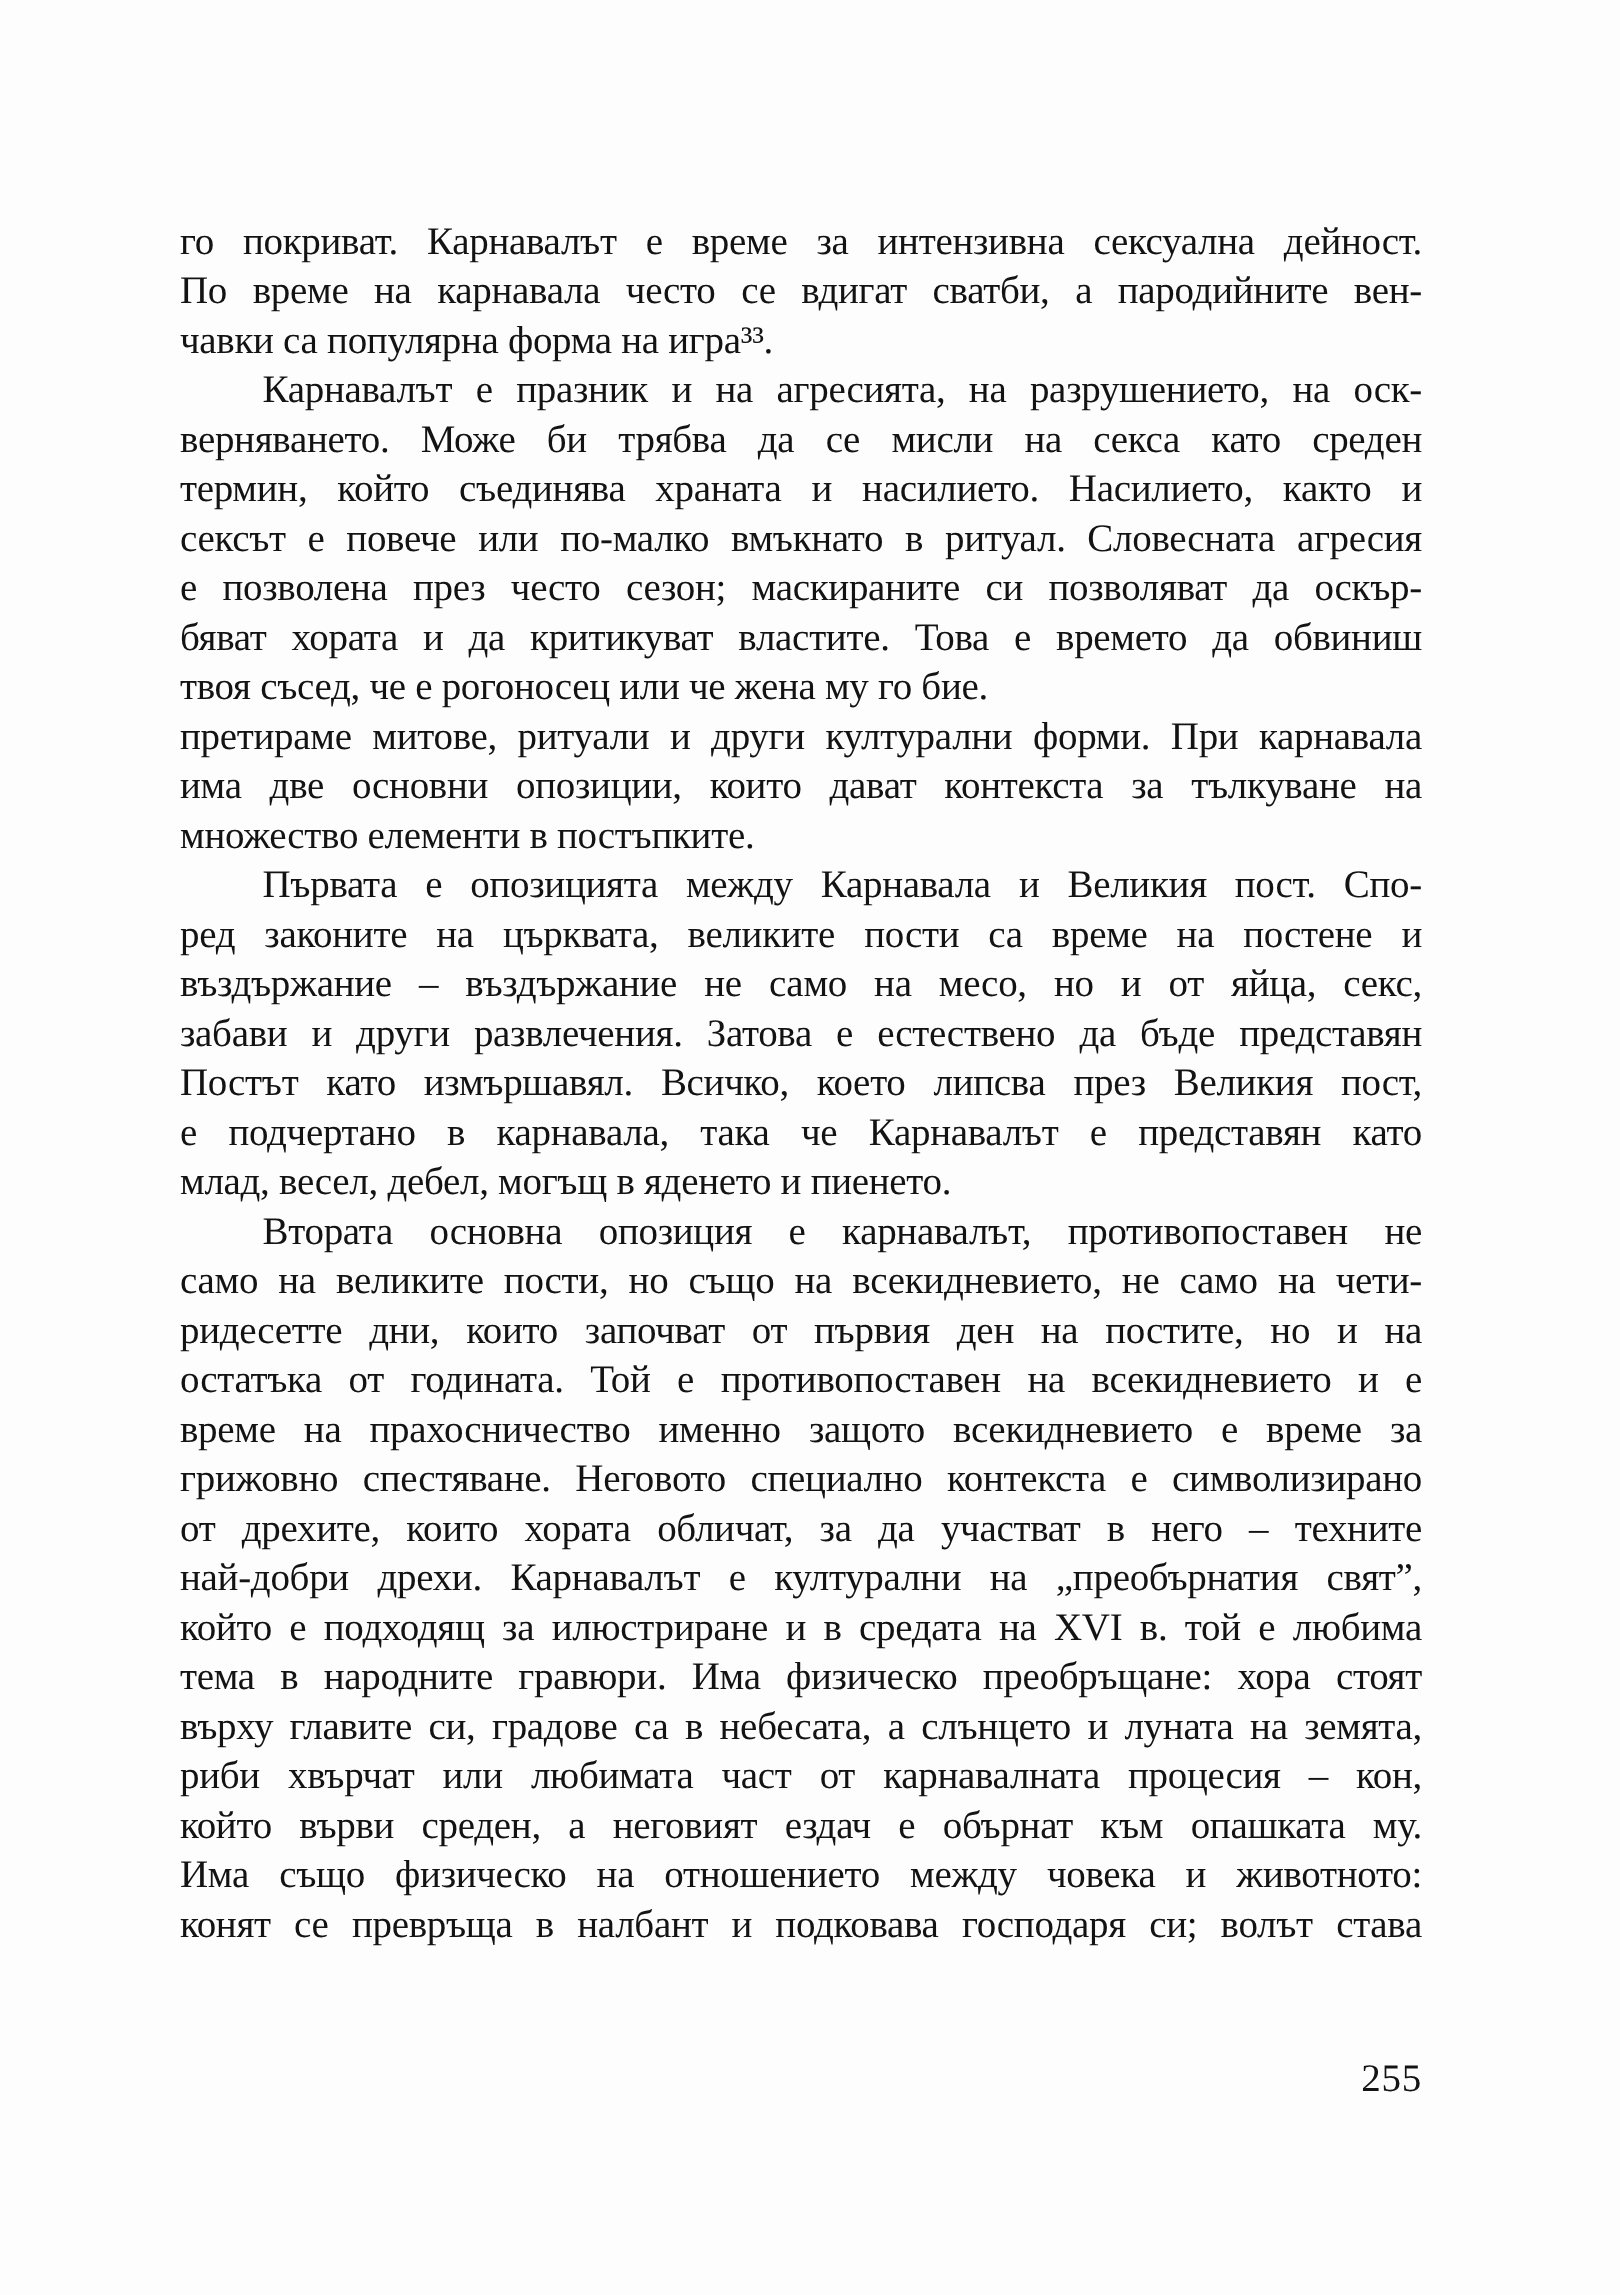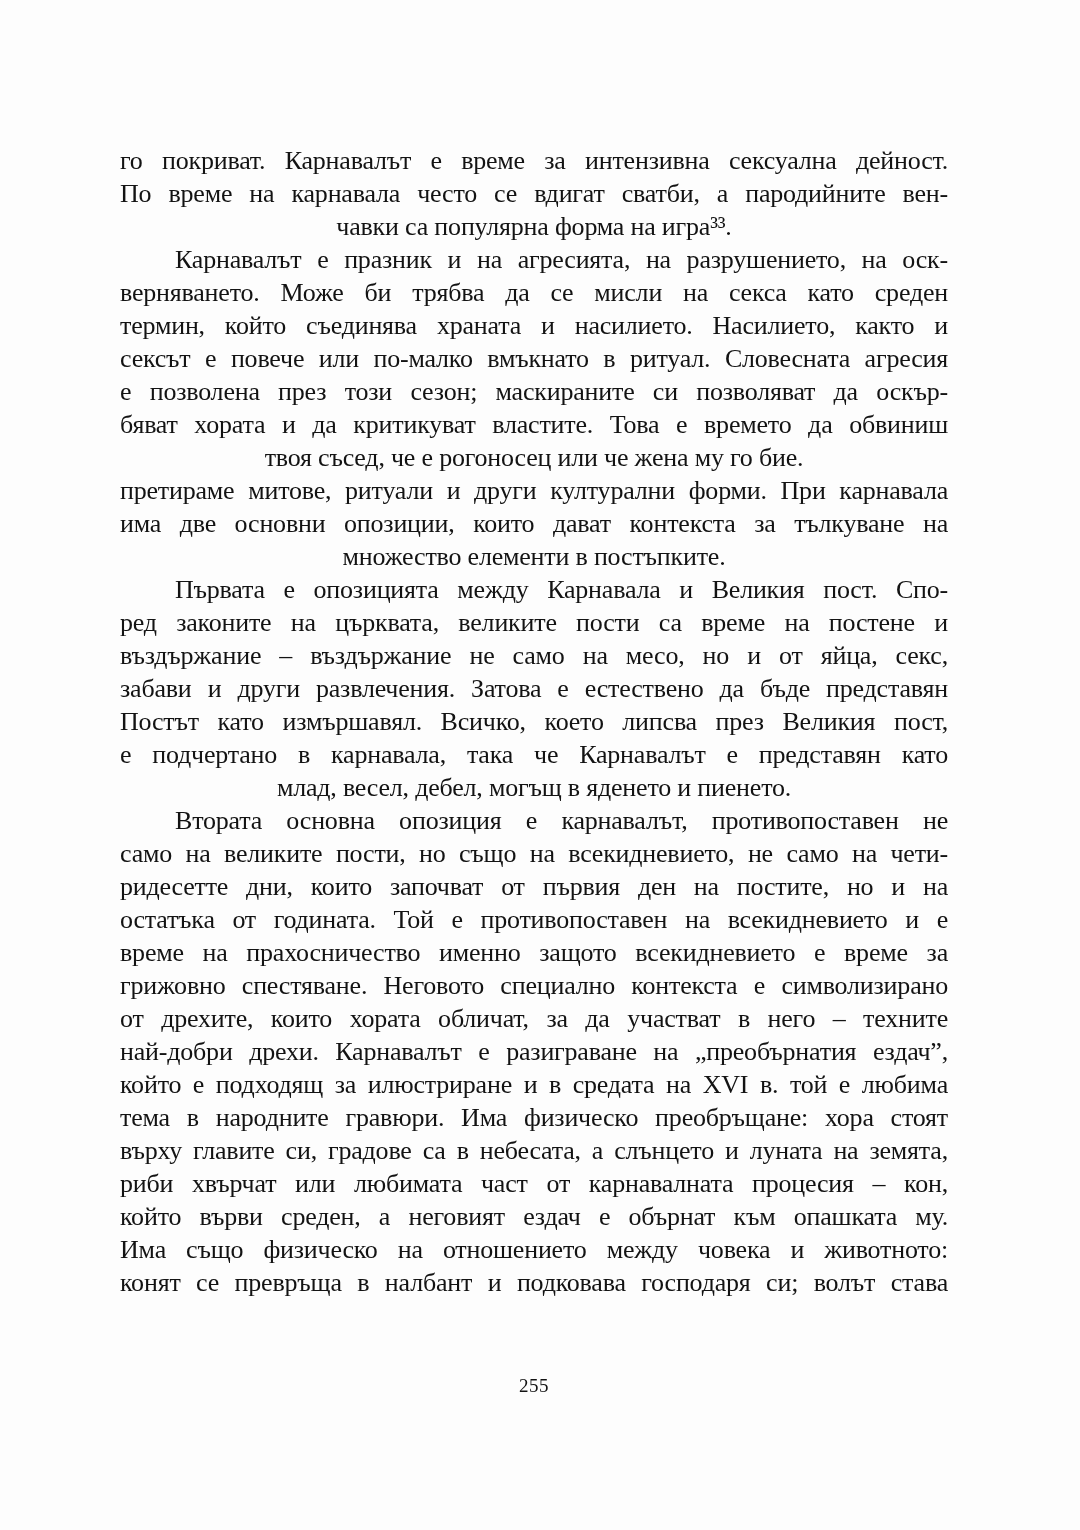--- a/index.html
+++ b/index.html
@@ -29,58 +29,58 @@
   .para {
     margin: 0;
     padding: 0;
   }
   .line {
     font-size: 26px;
     line-height: 33px;
     height: 33px;
     letter-spacing: -0.2px;
     white-space: normal;
-    text-align: center;
+    text-align: left;
     overflow: visible;
   }
   .line.just {
     text-align: justify;
     text-align-last: justify;
     -moz-text-align-last: justify;
   }
   .line.indent {
     text-indent: 55px;
   }
   .page-number {
     position: absolute;
     left: 120px;
     top: 1369px;
     width: 828px;
-    text-align: center;
-    font-size: 19px;
+    text-align: right;
+    font-size: 26px;
     line-height: 33px;
     letter-spacing: 0.5px;
   }
 </style>
 </head>
 <body>
 
 <div class="page" style="background: rgb(253, 253, 253); color: rgb(19, 19, 19);">
   <div class="text-block" id="text-block">
       <div class="para">
         <div class="line just">го покриват. Карнавалът е време за интензивна сексуална дейност.</div>
         <div class="line just">По време на карнавала често се вдигат сватби, а пародийните вен-</div>
         <div class="line">чавки са популярна форма на игра³³.</div>
       </div>
       <div class="para">
         <div class="line indent just">Карнавалът е празник и на агресията, на разрушението, на оск-</div>
         <div class="line just">верняването. Може би трябва да се мисли на секса като среден</div>
         <div class="line just">термин, който съединява храната и насилието. Насилието, както и</div>
         <div class="line just">сексът е повече или по-малко вмъкнато в ритуал. Словесната агресия</div>
-        <div class="line just">е позволена през този сезон; маскираните си позволяват да оскър-</div>
+        <div class="line just">е позволена през често сезон; маскираните си позволяват да оскър-</div>
         <div class="line just">бяват хората и да критикуват властите. Това е времето да обвиниш</div>
         <div class="line">твоя съсед, че е рогоносец или че жена му го бие.</div>
       </div>
       <div class="para">
         <div class="line just">претираме митове, ритуали и други културални форми. При карнавала</div>
         <div class="line just">има две основни опозиции, които дават контекста за тълкуване на</div>
         <div class="line">множество елементи в постъпките.</div>
       </div>
       <div class="para">
         <div class="line indent just">Първата е опозицията между Карнавала и Великия пост. Спо-</div>
@@ -92,21 +92,21 @@
         <div class="line">млад, весел, дебел, могъщ в яденето и пиенето.</div>
       </div>
       <div class="para">
         <div class="line indent just">Втората основна опозиция е карнавалът, противопоставен не</div>
         <div class="line just">само на великите пости, но също на всекидневието, не само на чети-</div>
         <div class="line just">ридесетте дни, които започват от първия ден на постите, но и на</div>
         <div class="line just">остатъка от годината. Той е противопоставен на всекидневието и е</div>
         <div class="line just">време на прахосничество именно защото всекидневието е време за</div>
         <div class="line just">грижовно спестяване. Неговото специално контекста е символизирано</div>
         <div class="line just">от дрехите, които хората обличат, за да участват в него – техните</div>
-        <div class="line just">най-добри дрехи. Карнавалът е разиграване на „преобърнатия ездач”,</div>
+        <div class="line just">най-добри дрехи. Карнавалът е културални на „преобърнатия свят”,</div>
         <div class="line just">който е подходящ за илюстриране и в средата на XVI в. той е любима</div>
         <div class="line just">тема в народните гравюри. Има физическо преобръщане: хора стоят</div>
         <div class="line just">върху главите си, градове са в небесата, а слънцето и луната на земята,</div>
         <div class="line just">риби хвърчат или любимата част от карнавалната процесия – кон,</div>
         <div class="line just">който върви среден, а неговият ездач е обърнат към опашката му.</div>
         <div class="line just">Има също физическо на отношението между човека и животното:</div>
         <div class="line just">конят се превръща в налбант и подковава господаря си; волът става</div>
       </div>
     </div>
   <div class="page-number">255</div>

